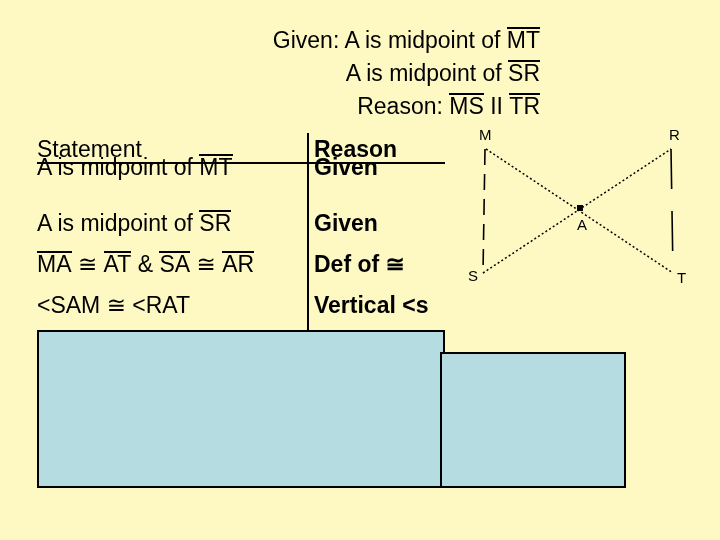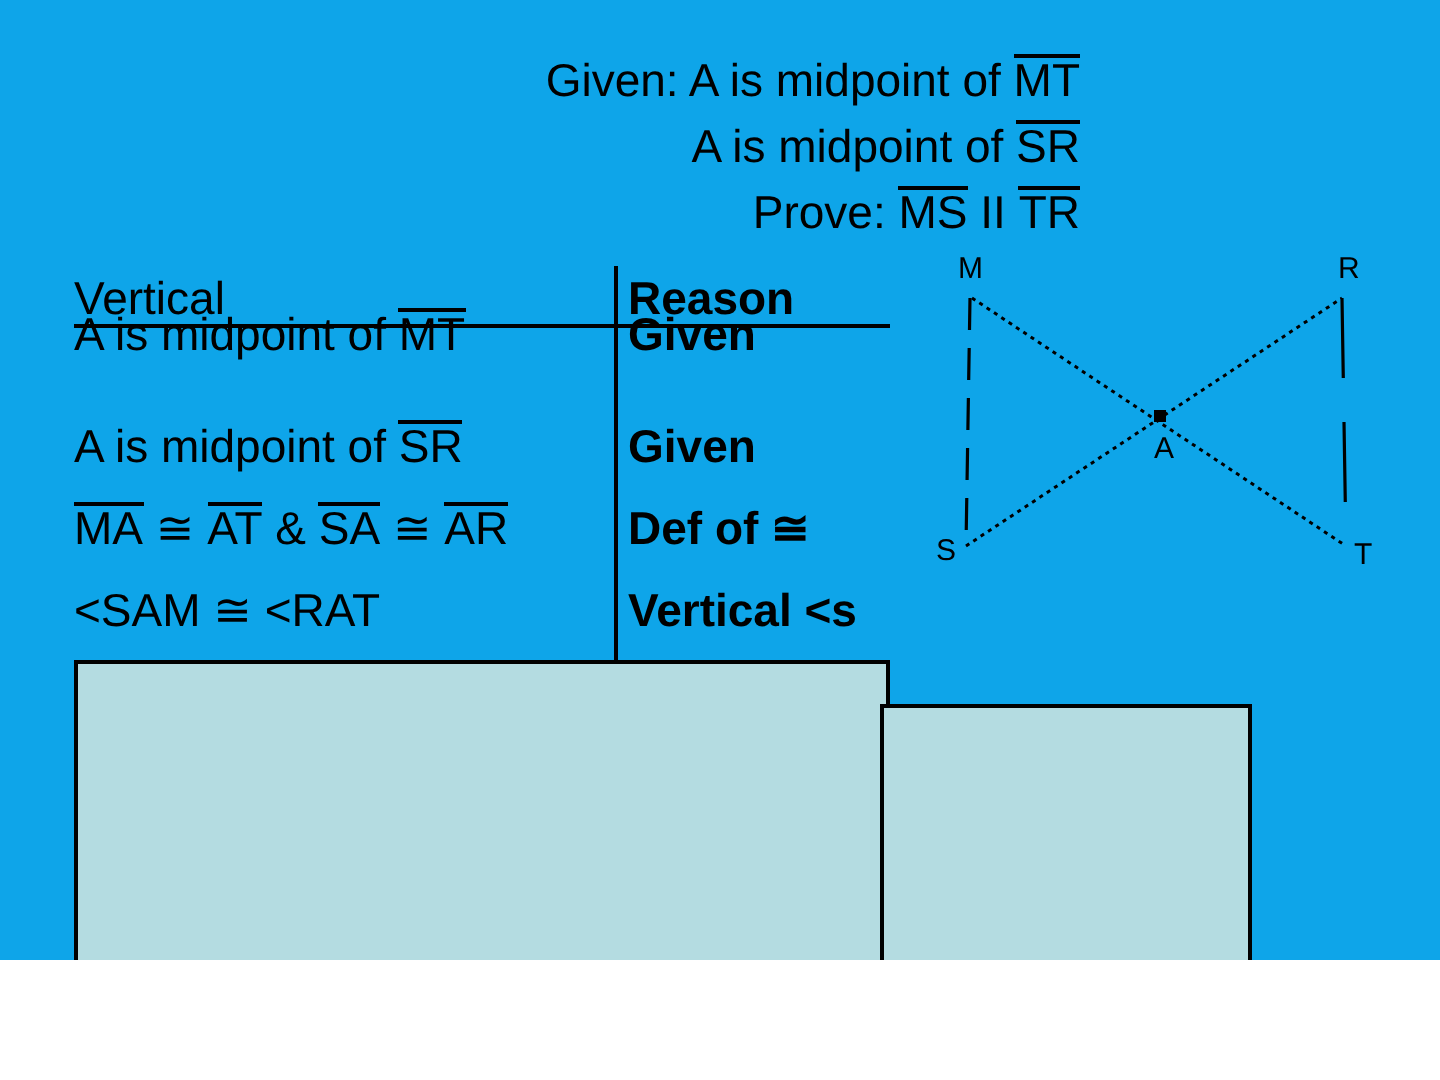--- a/index.html
+++ b/index.html
@@ -3,22 +3,22 @@
 <meta charset="utf-8">
 <style>
   html, body {
     margin: 0;
     padding: 0;
     background: #ffffff;
   }
   #page {
     position: relative;
     width: 720px;
-    height: 480px;
-    background: #0ea5e9;
+    height: 540px;
+    background: #fef9c3;
     overflow: hidden;
     font-family: "Liberation Sans", sans-serif;
     color: #000000;
   }
 
   
   .heading {
     position: absolute;
     left: 60px;
     top: 24px;
@@ -121,30 +121,30 @@
 <body>
 
 <div id="page">
 
   <div class="heading">
 
     <span class="line"><span>Given: A is midpoint of </span><span class="ovl">MT</span></span>
 
     <span class="line"><span>A is midpoint of </span><span class="ovl">SR</span></span>
 
-    <span class="line"><span>Prove: </span><span class="ovl">MS</span><span> II </span><span class="ovl">TR</span></span>
+    <span class="line"><span>Reason: </span><span class="ovl">MS</span><span> II </span><span class="ovl">TR</span></span>
 
   </div>
 
   <div class="proof">
 
     <div class="v-rule"></div>
 
     <div class="proof-row" style="top:0px;">
-      <div class="cell-statement">Vertical</div>
+      <div class="cell-statement">Statement</div>
       <div class="cell-reason">Reason</div>
       <div class="hdr-rule"></div>
     </div>
 
     <div class="proof-row" style="top:18px;">
       <div class="cell-statement"><span>A is midpoint of </span><span class="ovl">MT</span></div>
       <div class="cell-reason">Given</div>
     </div>
 
     <div class="proof-row" style="top:74px;">

